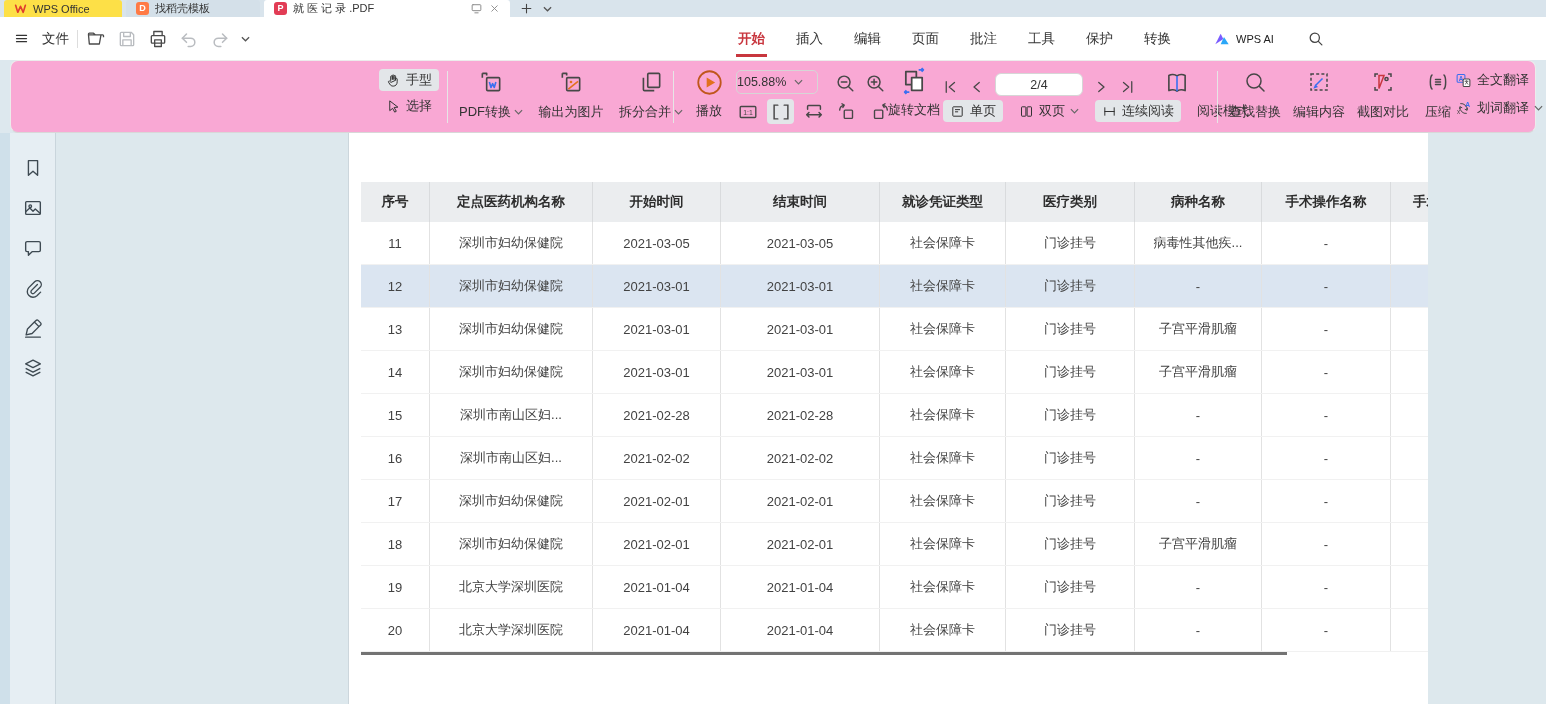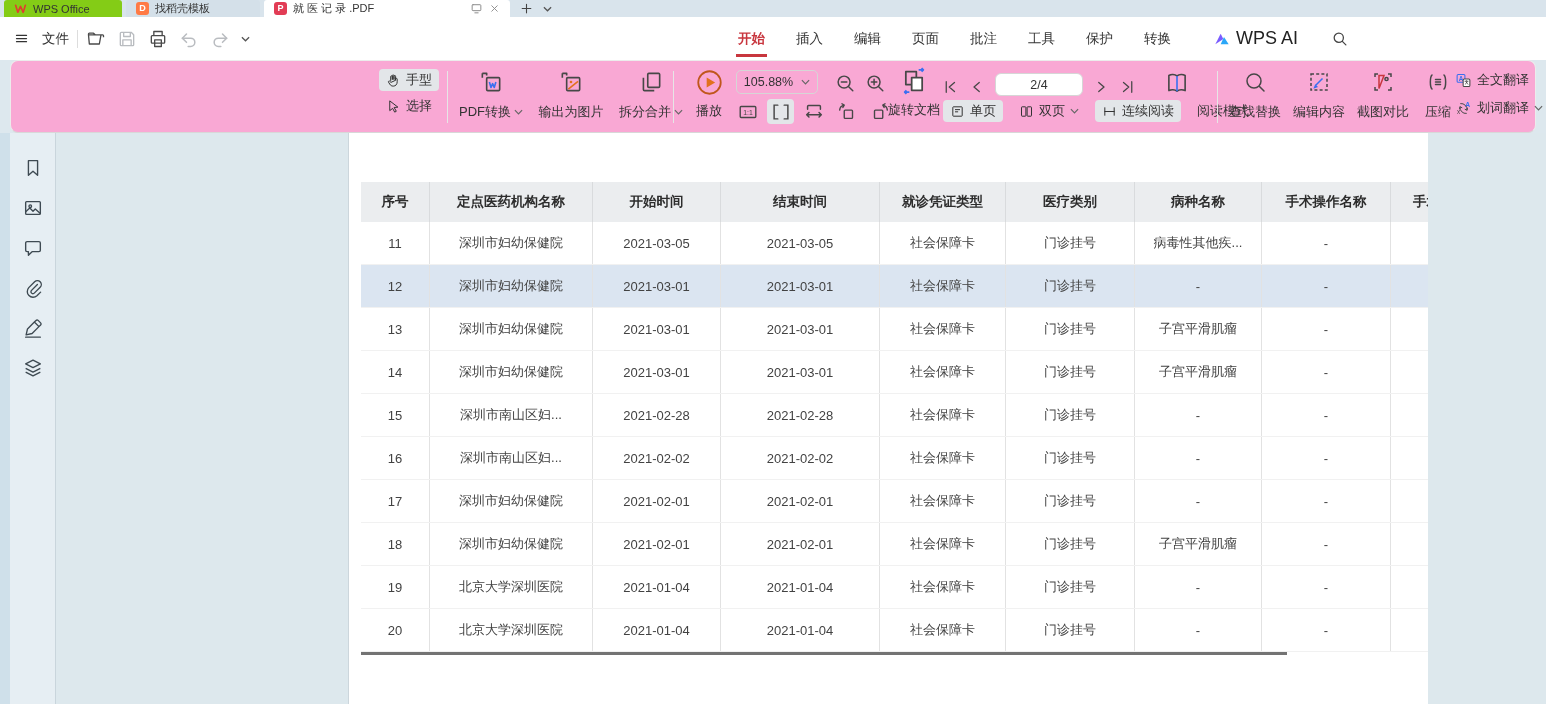--- a/index.html
+++ b/index.html
@@ -3,56 +3,56 @@
 <meta charset="utf-8">
 <style>
   * { margin:0; padding:0; box-sizing:border-box; }
   html,body { width:1546px; height:704px; overflow:hidden; }
   body { font-family:"Liberation Sans","DejaVu Sans",sans-serif; background:#dde8ee; position:relative; }
   svg { display:block; }
 
   
   .tabbar { position:absolute; left:0; top:0; width:1546px; height:17px; background:#d9e4ec; display:flex; align-items:stretch; }
   .tab { display:flex; align-items:center; gap:6px; padding:0 10px; font-size:11px; color:#333; }
-  .tab.app  { background:#84cc16; margin-left:4px; width:118px; border-radius:3px 3px 0 0; }
+  .tab.app  { background:#fde047; margin-left:4px; width:118px; border-radius:3px 3px 0 0; }
   .tab.docer{ background:#d4e0e9; margin-left:4px; width:134px; border-radius:3px 3px 0 0; }
   .tab.doc  { background:#ffffff; margin-left:4px; width:246px; border-radius:3px 3px 0 0; }
   .tab .grow { flex:1; }
   .tab-ico { width:13px; height:13px; border-radius:3px; display:flex; align-items:center; justify-content:center; flex:none; }
   .tab-ico.docer-bg { background:#ff7a45; }
   .tab-ico.pdf-bg { background:#e23c55; }
   .tab-ico span { color:#fff; font-size:9px; font-weight:bold; line-height:1; }
   .tabbar .extras { display:flex; align-items:center; gap:10px; margin-left:10px; color:#444; }
 
   
   .menubar { position:absolute; left:0; top:17px; width:1546px; height:43px; background:#fff; }
   .file-zone { position:absolute; left:14px; top:0; height:100%; display:flex; align-items:center; gap:8px; }
   .file-btn { display:flex; align-items:center; gap:13px; font-size:13.5px; color:#333; }
   .vsep { width:1px; height:18px; background:#ddd; }
   .qicons { display:flex; align-items:center; gap:11px; }
   .qbtn { width:20px; height:20px; color:#4a4a4a; }
   .qbtn.dis { color:#b9bcc0; }
   .menus { position:absolute; left:736px; top:0; height:100%; display:flex; align-items:center; gap:27px; font-size:13.5px; color:#333; }
   .menu-item { padding:9px 2px; cursor:default; }
   .menu-item.active { color:#c8363e; font-weight:bold; border-bottom:3px solid #c8363e; padding-bottom:6px; }
-  .wpsai { display:flex; align-items:center; gap:6px; margin-left:14px; font-size:18px; color:#222; }
+  .wpsai { display:flex; align-items:center; gap:6px; margin-left:14px; font-size:11px; color:#222; }
   .msearch { margin-left:6px; color:#444; }
 
   
   .toolbar { position:absolute; left:10px; top:60px; width:1526px; height:73px; background:#f9a8d4; border:1px solid #ececec; border-bottom:1px solid #d8d8d8; border-radius:8px; }
   .tsep { position:absolute; top:10px; width:1px; height:52px; background:#e6e6e6; }
   .stack2 { position:absolute; display:flex; flex-direction:column; gap:4px; }
   .minibtn { display:flex; align-items:center; gap:5px; font-size:13px; color:#333; padding:2px 7px; border-radius:4px; white-space:nowrap; }
   .minibtn.sel { background:#e3e6e9; }
   .bigbtn { display:flex; flex-direction:column; align-items:center; width:76px; }
   .bigbtn .bico { height:28px; display:flex; align-items:center; margin-top:7px; color:#474747; }
   .bigbtn .blabel { margin-top:7px; font-size:13px; color:#333; display:flex; align-items:center; gap:3px; white-space:nowrap; }
   .brow { position:absolute; top:0; display:flex; }
   .caret { width:9px; height:6px; }
-  .zoombox { position:absolute; left:725px; top:9px; width:82px; height:24px; border:1px solid #d6d6d6; border-radius:5px; display:flex; align-items:center; justify-content:center; gap:8px; font-size:12.5px; color:#333; }
+  .zoombox { position:absolute; left:725px; top:9px; width:82px; height:24px; border:1px solid #d6d6d6; border-radius:5px; display:flex; align-items:center; gap:8px; font-size:12.5px; color:#333; }
   .ztool { position:absolute; top:10px; width:24px; height:24px; color:#474747; display:flex; align-items:center; justify-content:center; }
   .viewrow { position:absolute; left:723px; top:38px; display:flex; gap:6px; }
   .vbtn { width:27px; height:25px; display:flex; align-items:center; justify-content:center; color:#474747; border-radius:4px; }
   .vbtn.sel { background:#e3e6e9; }
   .iconlabel { position:absolute; display:flex; flex-direction:column; align-items:center; }
   .iconlabel .lab { margin-top:6px; font-size:13px; color:#333; white-space:nowrap; display:flex; align-items:center; gap:3px; }
   .pageinput { width:88px; height:23px; border:1px solid #d6d6d6; border-radius:6px; text-align:center; font-size:12.5px; color:#333; outline:none; font-family:inherit; }
   .navrow { position:absolute; left:930px; top:9px; display:flex; align-items:flex-end; gap:9px; color:#474747; }
   .pagemoderow { position:absolute; left:932px; top:39px; display:flex; align-items:center; gap:9px; }
   .rstack { position:absolute; left:1442px; top:8px; display:flex; flex-direction:column; gap:6px; }

